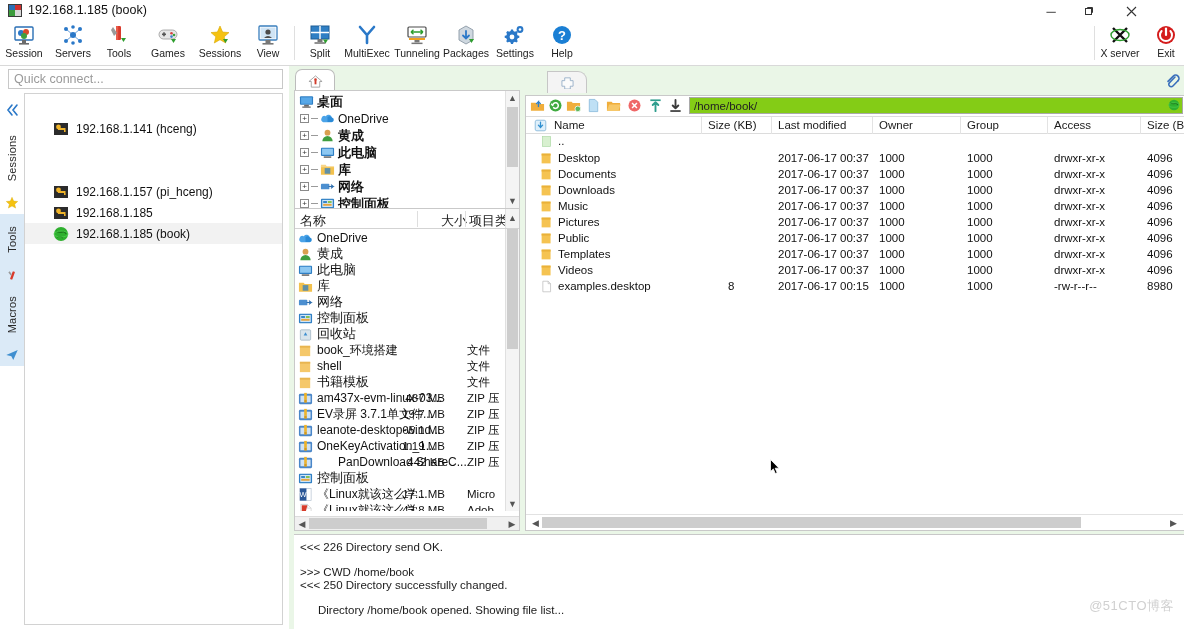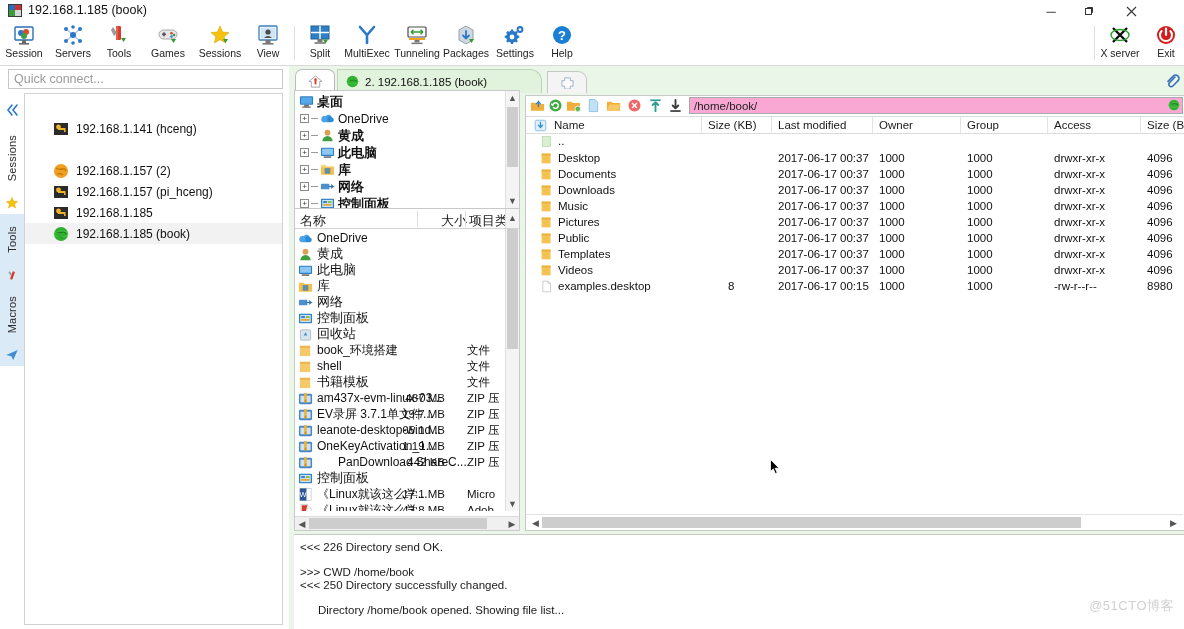--- a/index.html
+++ b/index.html
@@ -102,21 +102,21 @@
   .vscroll .ar{ position:absolute; left:0; width:13px; height:14px; display:flex;
      align-items:center; justify-content:center; font-size:9px; color:#555;}
   .vscroll .thumb{ position:absolute; left:1px; width:11px; background:#cdcdcd; }
 
   
   .remotepane{ position:absolute; left:525px; top:95px; width:659px; height:436px;
      background:#fff; border:1px solid #c9c9c9; border-right:none;}
   .rtoolbar{ position:absolute; left:0; top:0; width:657px; height:19px; background:#fff; }
   .rtb{ position:absolute; top:2px; width:15px; height:15px; }
   .pathbox{ position:absolute; left:163px; top:1px; right:0; height:17px;
-     border:1px solid #a9a9a9; background:#f9a8d4; display:flex; align-items:center;
+     border:1px solid #a9a9a9; background:#84cc16; display:flex; align-items:center;
      padding-left:4px; font-size:11.5px; color:#222;}
   .globe{ position:absolute; right:3px; top:3px; width:12px; height:12px;}
 
   .rhdr{ position:absolute; left:0; top:20px; width:728px; height:18px;
      border-top:1px solid #dcdcdc; border-bottom:1px solid #dcdcdc; background:#fff; }
   .rhdr .h{ position:absolute; top:2px; font-size:11.5px; color:#1a1a1a; }
   .rhdr .hs{ position:absolute; top:0; width:1px; height:17px; background:#e3e3e3; }
   .rbody{ position:absolute; left:0; top:38px; width:657px; height:380px; }
   .rrow{ position:absolute; left:0; width:657px; height:16px; font-size:11.5px; color:#111; }
   .rrow .ri{ position:absolute; left:14px; top:1px; width:13px; height:13px;}
@@ -368,28 +368,20 @@
       <svg class="sico" viewBox="0 0 16 16">
         <rect x="1" y="2" width="14" height="12" fill="#2b2b2b"></rect>
         <circle cx="5.5" cy="6" r="2.4" fill="#f0b429"></circle>
           <rect x="5" y="7" width="7.5" height="2" fill="#f0b429"></rect>
         <rect x="11" y="9" width="1.6" height="2" fill="#f0b429"></rect>
       </svg>
       <span class="slb">192.168.1.141 (hceng)</span>
     </div>
 
 
-    <div class="srow" style="top:66px;padding-left:28px;">
-      <svg class="sico" viewBox="0 0 16 16">
-        <circle cx="8" cy="8" r="7" fill="#f0a020"></circle>
-        <path d="M3 5 q3 2 6 1 t4 2" stroke="#c27a08" stroke-width="1.4" fill="none"></path>
-        <path d="M4 11 q3 -1 6 1" stroke="#c27a08" stroke-width="1.2" fill="none"></path>
-      </svg>
-      <span class="slb">192.168.1.157 (2)</span>
-    </div>
 
     <div class="srow" style="top:87px;padding-left:28px;">
       <svg class="sico" viewBox="0 0 16 16">
         <rect x="1" y="2" width="14" height="12" fill="#2b2b2b"></rect>
         <circle cx="5.5" cy="6" r="2.4" fill="#f0b429"></circle>
           <rect x="5" y="7" width="7.5" height="2" fill="#f0b429"></rect>
         <rect x="11" y="9" width="1.6" height="2" fill="#f0b429"></rect>
       </svg>
       <span class="slb">192.168.1.157 (pi_hceng)</span>
     </div>
@@ -417,28 +409,20 @@
 
   <div class="ws"></div>
 
   <div class="tabstrip">
     <div class="tab-home">
       <svg width="15" height="15" viewBox="0 0 16 16">
         <path d="M8 2 L15 8 H12.5 V14 H3.5 V8 H1 Z" fill="#fff" stroke="#9a9a9a" stroke-width=".9"></path>
         <path d="M7 7 h2 v4 h-2 z" fill="#d03a2a"></path>
         <circle cx="8" cy="6" r="1.4" fill="#d03a2a"></circle>
       </svg>
-    </div>
-    <div class="tab-sess">
-      <svg width="13" height="13" viewBox="0 0 16 16">
-        <circle cx="8" cy="8" r="7" fill="#2fb02f"></circle>
-        <path d="M3 5 q3 2 6 1 t4 2" stroke="#1d7a1d" stroke-width="1.4" fill="none"></path>
-        <ellipse cx="8" cy="8" rx="7" ry="3" fill="none" stroke="#4fd04f" stroke-width=".8"></ellipse>
-      </svg>
-      <span class="tlb">2. 192.168.1.185 (book)</span>
     </div>
     <div class="tab-plus">
       <svg width="13" height="13" viewBox="0 0 14 14">
         <path d="M4 2 h6 v3 h3 v6 h-3 v3 h-6 v-3 h-3 v-6 h3 z" fill="#fbfbfb" stroke="#8fa9c4" stroke-width=".9"></path>
       </svg>
     </div>
     <svg class="clip" viewBox="0 0 16 16">
       <path d="M11 4 L5.5 9.6 a2.4 2.4 0 0 0 3.4 3.4 L14 7.8" stroke="#3a6fbb" stroke-width="1.6" fill="none" stroke-linecap="round"></path>
       <path d="M14 7.8 a3.3 3.3 0 0 0 -4.7 -4.7 L4 8.4" stroke="#3a6fbb" stroke-width="1.6" fill="none" stroke-linecap="round"></path>
     </svg>

